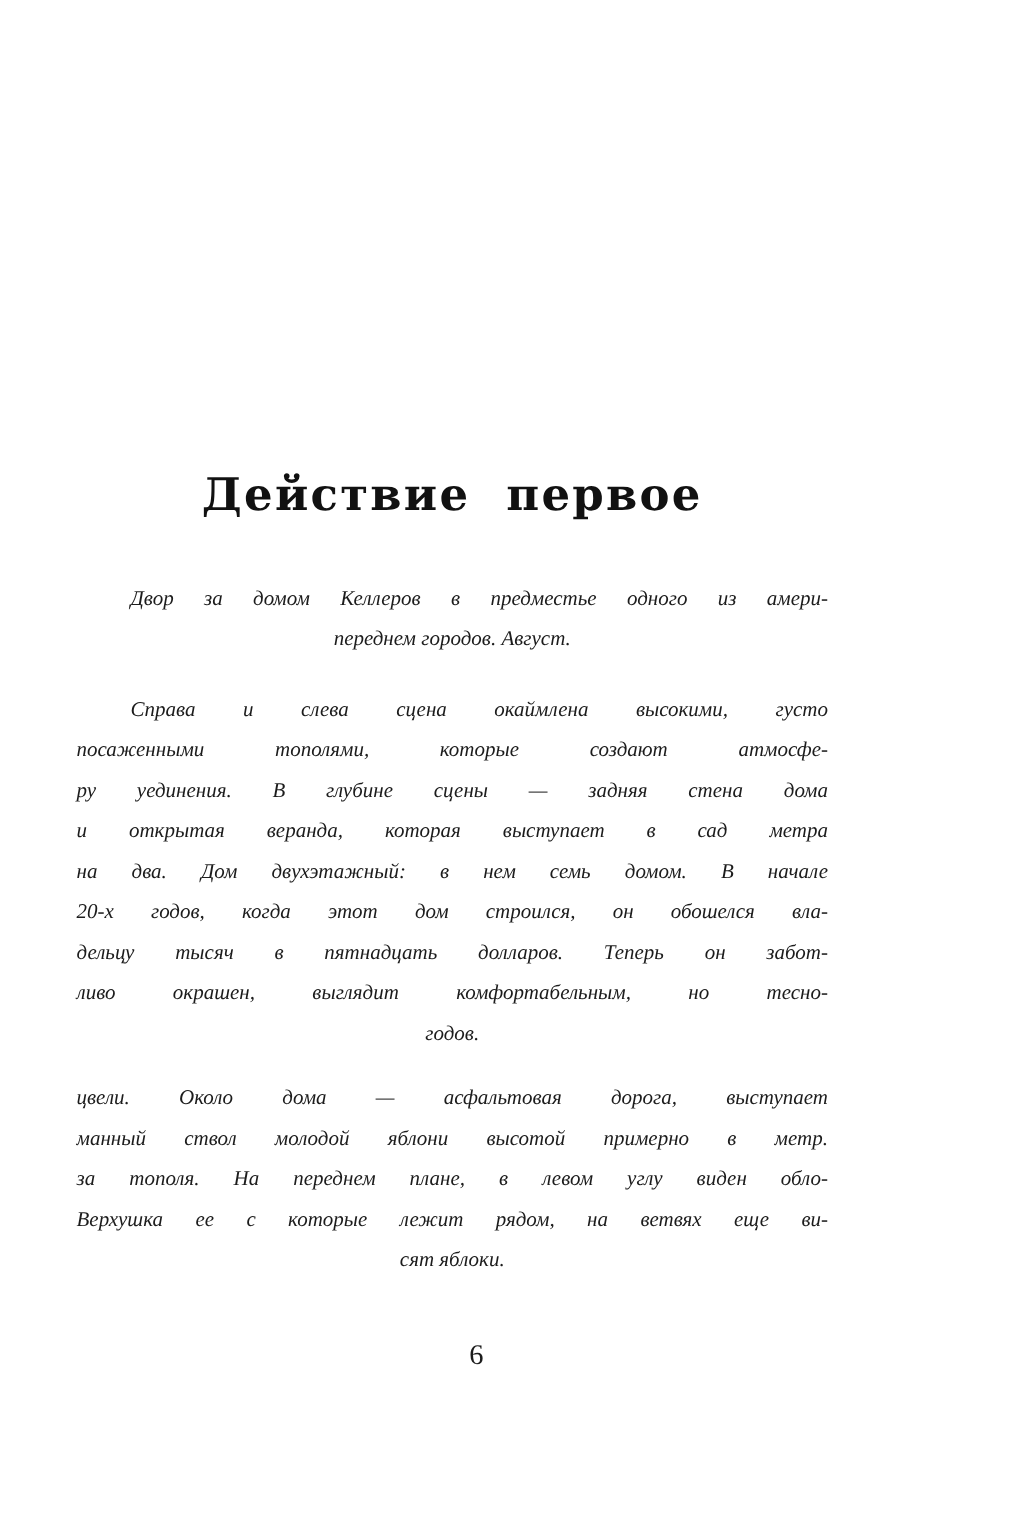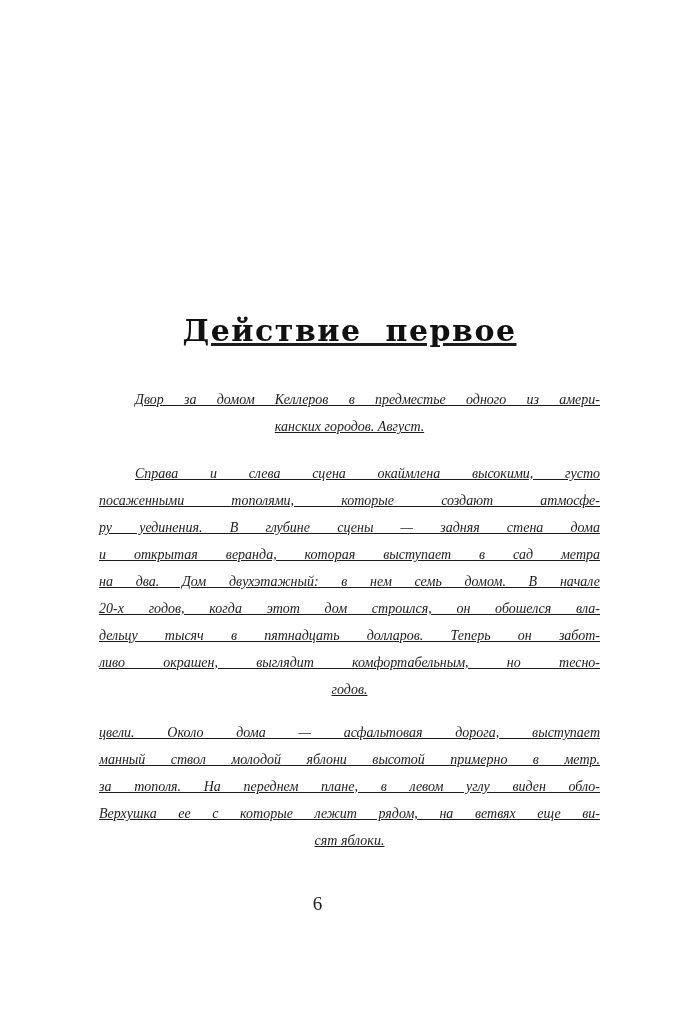--- a/index.html
+++ b/index.html
@@ -11,23 +11,22 @@
     position: relative;
     width: 681px;
     height: 1021px;
     background: #ffffff;
     overflow: hidden;
     font-family: "Liberation Serif", "DejaVu Serif", serif;
     color: #1c1c1c;
   }
   .text-col {
     position: relative;
-    margin-left: 99px;
+    margin-left: 51px;
     width: 501px;
-    text-decoration: underline;
   }
   .act-heading {
     margin: 0;
     padding-top: 313px;
     text-align: center;
     font-family: "DejaVu Serif", serif;
     font-weight: bold;
     font-size: 30px;
     line-height: 36px;
     letter-spacing: 1.5px;
@@ -72,21 +71,21 @@
 </head>
 <body>
 
 <div class="book-page">
   <div class="text-col">
 
     <h1 class="act-heading">Действие первое</h1>
 
     <div class="paragraph para-scene">
       <div class="line jl indent">Двор за домом Келлеров в предместье одного из амери-</div>
-      <div class="line cl">канских городов. Август.</div>
+      <div class="line cl">переднем городов. Август.</div>
     </div>
 
     <div class="paragraph para-stage-1">
       <div class="line jl indent">Справа и слева сцена окаймлена высокими, густо</div>
       <div class="line jl">посаженными тополями, которые создают атмосфе-</div>
       <div class="line jl">ру уединения. В глубине сцены — задняя стена дома</div>
       <div class="line jl">и открытая веранда, которая выступает в сад метра</div>
       <div class="line jl">на два. Дом двухэтажный: в нем семь домом. В начале</div>
       <div class="line jl">20-х годов, когда этот дом строился, он обошелся вла-</div>
       <div class="line jl">дельцу тысяч в пятнадцать долларов. Теперь он забот-</div>

